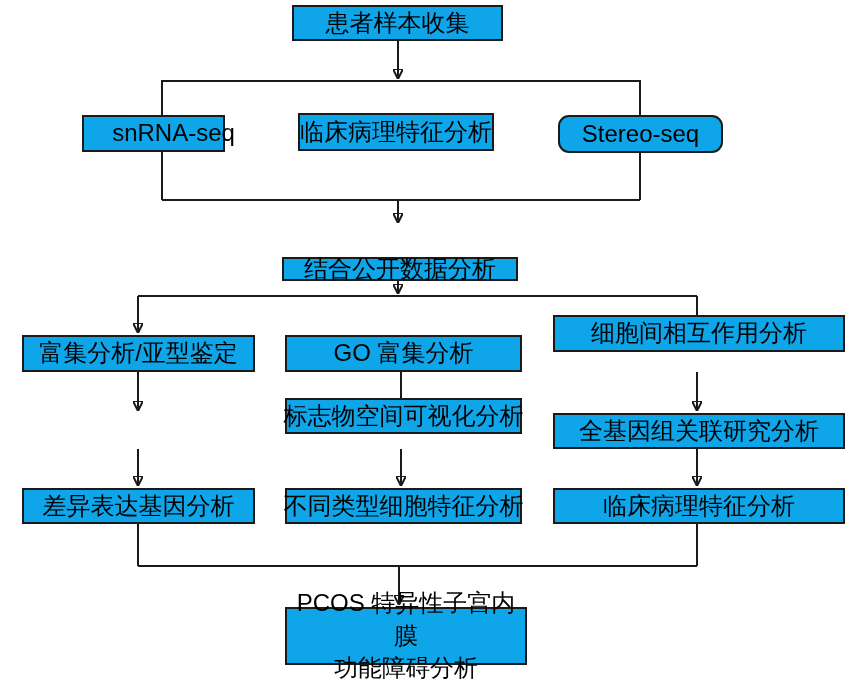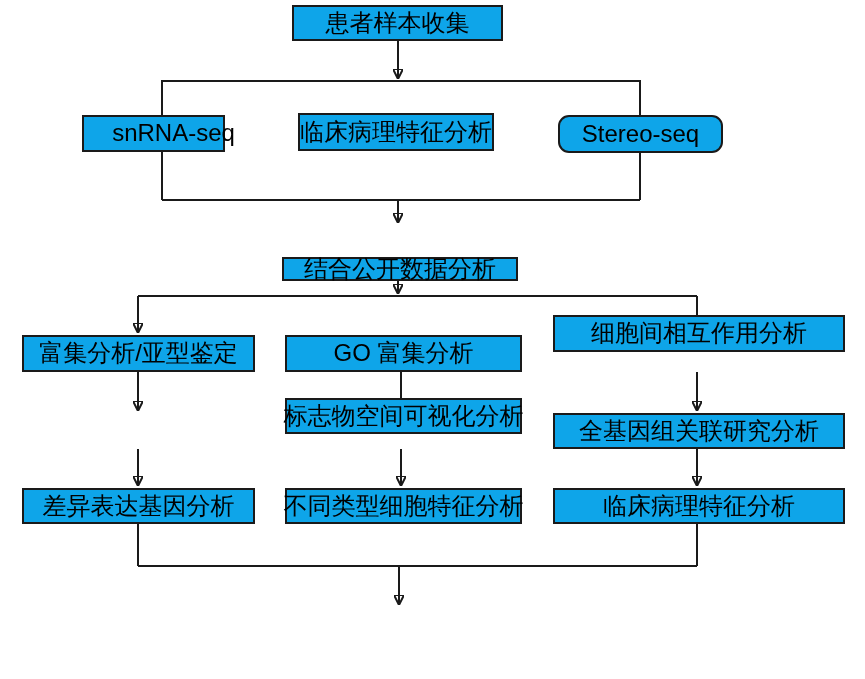--- a/index.html
+++ b/index.html
@@ -120,14 +120,20 @@
   <div class="node" style="left:22px; top:488px; width:233px; height:36px;text-align:right;">
     <span>差异表达基因分析</span>
   </div>
   <div class="node" style="left:285px; top:488px; width:237px; height:36px;">
     <span>不同类型细胞特征分析</span>
   </div>
   <div class="node" style="left:553px; top:488px; width:292px; height:36px;">
     <span>临床病理特征分析</span>
   </div>
 
+  <div class="node" style="left:285px; top:607px; width:242px; height:58px;">
+    <span class="multiline">
+      <span>PCOS 特异性子宫内膜</span>
+      <span>功能障碍分析</span>
+    </span>
+  </div>
 
 </div>
 
 </body></html>

